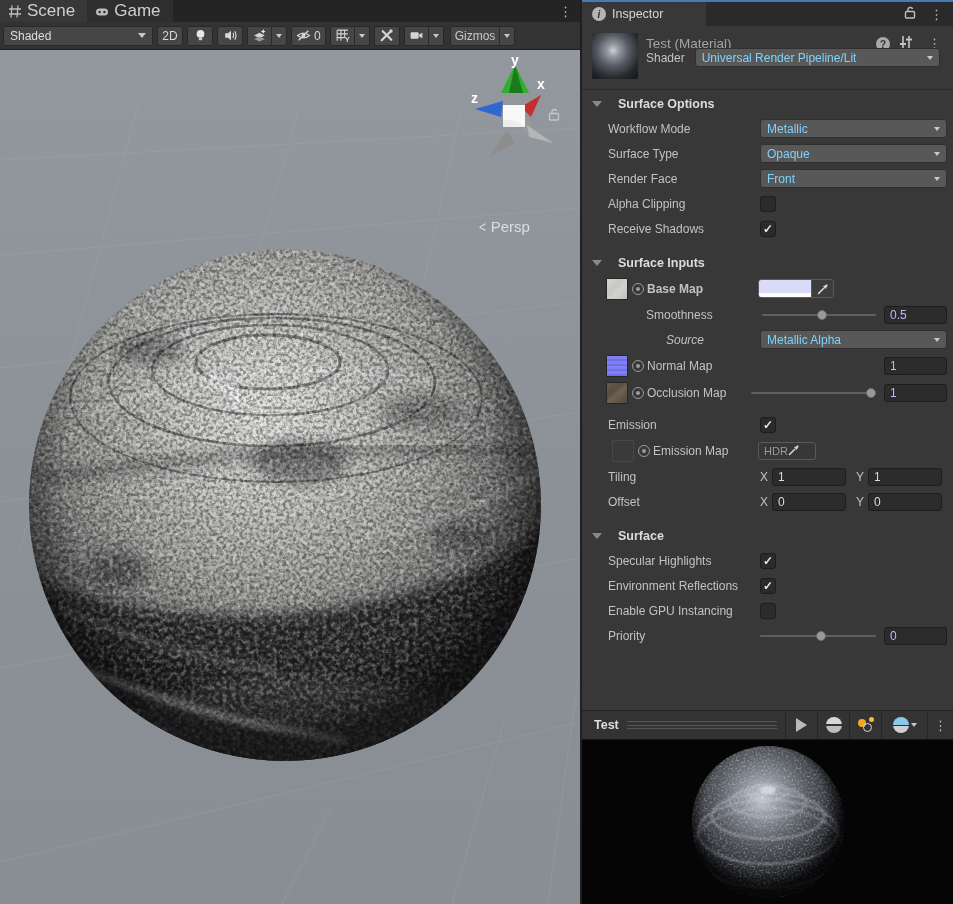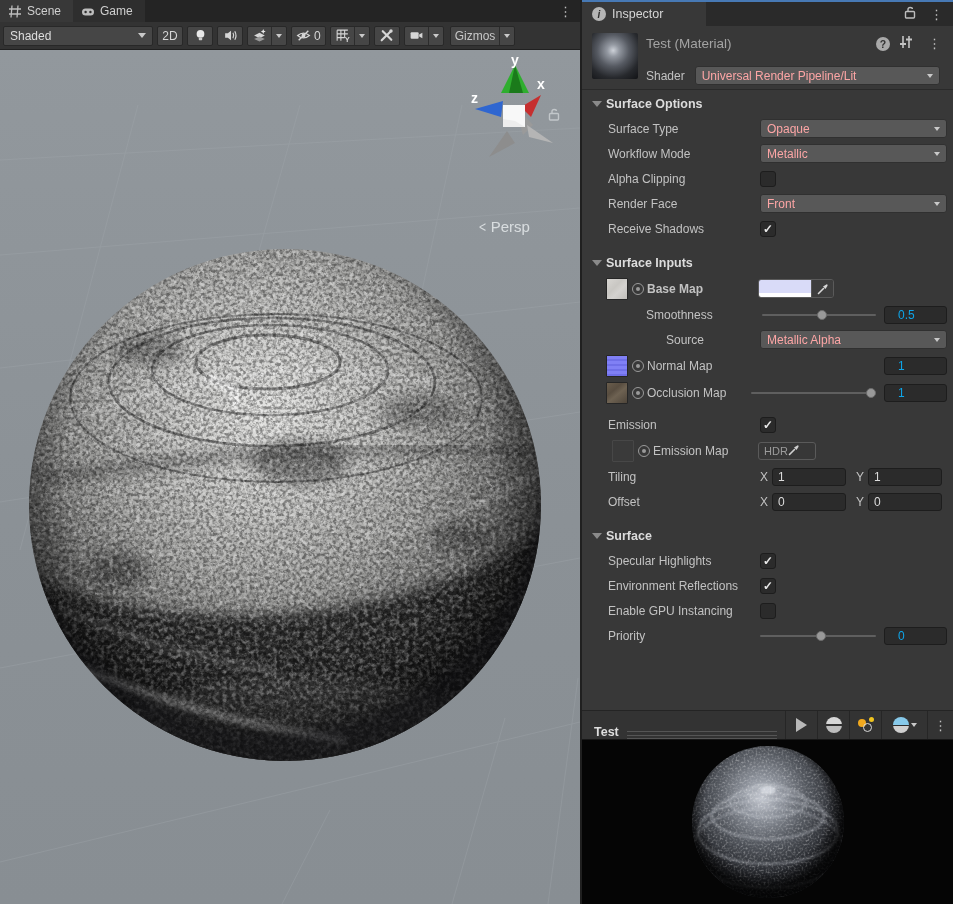--- a/index.html
+++ b/index.html
@@ -3,21 +3,21 @@
 <meta charset="utf-8">
 <style>
   * { margin:0; padding:0; box-sizing:border-box; }
   html,body { width:953px; height:904px; overflow:hidden; background:#282828;
     font-family:"Liberation Sans", sans-serif; font-size:12px; color:#c8c8c8;
     -webkit-font-smoothing:antialiased; }
 
   
   .scene-panel { position:absolute; left:0; top:0; width:580px; height:904px; background:#252525; }
   .scene-tabbar { position:relative; height:22px; background:#242424; display:flex; align-items:stretch; }
-  .tab { display:flex; align-items:center; gap:5px; padding:0 12px 0 8px; color:#cfcfcf; font-size:12px; }
+  .tab { display:flex; align-items:center; gap:5px; padding:0 12px 0 8px; color:#cfcfcf; font-size:17px; }
   .tab.active { background:#383838; }
   .tab.inactive { background:#2e2e2e; }
   .tab-icon { width:14px; height:14px; display:inline-flex; align-items:center; justify-content:center; color:#bdbdbd; }
   .kebab { color:#c0c0c0; font-size:13px; letter-spacing:0; padding:0 6px; display:flex; align-items:center; }
   .scene-tabbar .kebab { position:absolute; right:2px; top:0; height:22px; }
 
   .scene-toolbar { height:28px; background:#333333; border-bottom:1px solid #202020; display:flex; align-items:center; padding:0 3px; gap:4px; }
   .tb-dd { height:20px; background:#464646; border:1px solid #282828; border-radius:2px; display:flex; align-items:center; padding:0 6px; color:#dedede; }
   .tb-dd.shaded { width:150px; justify-content:space-between; }
   .tb-btn { height:20px; min-width:26px; background:#464646; border:1px solid #282828; border-radius:2px; display:flex; align-items:center; justify-content:center; gap:3px; padding:0 4px; color:#d6d6d6; }
@@ -41,27 +41,27 @@
   .insp-tabbar { position:relative; height:24px; background:#2a2a2a; margin-top:2px; display:flex; }
   .insp-tab { display:flex; align-items:center; gap:6px; width:124px; padding-left:10px; background:#383838; color:#d6d6d6; font-size:12.5px; }
   .insp-tabbar-icons { position:absolute; right:4px; top:0; height:24px; display:flex; align-items:center; gap:8px; }
 
   .mat-header { position:relative; height:64px; border-bottom:1px solid #2a2a2a; }
   .mat-thumb { position:absolute; left:10px; top:7px; width:46px; height:46px; background:#151617; border-radius:2px;
      background-image:radial-gradient(circle at 46% 38%, #cdd1d8 0%, #9398a1 16%, #565a62 42%, #27292d 72%, #121316 100%); }
   .mat-title { position:absolute; left:64px; top:10px; font-size:13.5px; color:#a3a3a3; }
   .mat-header-icons { position:absolute; right:6px; top:9px; display:flex; align-items:center; gap:9px; }
   .help-circle { width:14px; height:14px; border-radius:50%; background:#a9a9a9; color:#333; font-weight:bold; font-size:10.5px; display:flex; align-items:center; justify-content:center; }
-  .shader-row { position:absolute; left:64px; top:40px; display:flex; align-items:center; gap:10px; }
+  .shader-row { position:absolute; left:64px; top:22px; display:flex; align-items:center; gap:10px; }
   .shader-label { color:#c2c2c2; }
-  .dd { height:19px; background:#585858; border:1px solid #303030; border-radius:3px; display:flex; align-items:center; justify-content:space-between; padding:0 6px; color:#fca5a5; }
+  .dd { height:19px; background:#585858; border:1px solid #303030; border-radius:3px; display:flex; align-items:center; justify-content:space-between; padding:0 6px; color:#7dd3fc; }
   .shader-dd { width:245px; }
 
   .insp-body { position:absolute; left:0; top:92px; right:0; }
-  .section-header { display:flex; align-items:center; height:24px; padding-left:10px; gap:4px; font-weight:bold; color:#dcdcdc; font-size:12.5px; }
+  .section-header { display:flex; align-items:center; height:24px; padding-left:10px; gap:16px; font-weight:bold; color:#dcdcdc; font-size:12.5px; }
   .foldout { width:0; height:0; border-left:5px solid transparent; border-right:5px solid transparent; border-top:6px solid #8a8a8a; }
   .row { display:flex; align-items:center; height:25px; padding-left:26px; }
   .row .lbl { width:152px; color:#c2c2c2; overflow:hidden; white-space:nowrap; flex-shrink:0; }
   .ctrl-dd { width:187px; }
   .checkbox { width:16px; height:16px; background:#2b2b2b; border:1px solid #1d1d1d; border-radius:3px; display:flex; align-items:center; justify-content:center; color:#e8e8e8; font-size:12px; font-weight:bold; }
   .checkbox.off span { visibility:hidden; }
 
   .maprow { padding-left:24px; }
   .thumb { width:22px; height:22px; border:1px solid #262626; border-radius:1px; flex-shrink:0; margin-right:4px; }
   .thumb.base { background:linear-gradient(135deg,#d8d6d2 0%, #c9c7c3 40%, #d4d2cf 60%, #bfbdb9 100%); }
@@ -69,38 +69,38 @@
   .thumb.normal { background:repeating-linear-gradient(#8080f5 0 3px, #6f6fe8 3px 5px); }
   .thumb.occlusion { background:linear-gradient(140deg,#6a5d4c 0%, #584d40 35%, #6e6252 55%, #4e453a 100%); }
   .thumb.emission { background:#3a3a3a; border-color:#474747; }
   .pick-circle { width:12px; height:12px; border:1.5px solid #9a9a9a; border-radius:50%; display:flex; align-items:center; justify-content:center; flex-shrink:0; margin-right:3px; }
   .pick-circle::after { content:""; width:4px; height:4px; border-radius:50%; background:#9a9a9a; }
   .maprow .lbl { width:auto; }
 
   .slider { position:relative; height:16px; flex:1; margin-right:8px; }
   .slider .track { position:absolute; left:0; right:0; top:7px; height:2px; background:#5f5f5f; border-radius:1px; }
   .slider .handle { position:absolute; top:3px; width:10px; height:10px; border-radius:50%; background:#999999; border:1px solid #6b6b6b; }
-  .numfield { width:63px; height:18px; background:#2b2b2b; border:1px solid #1d1d1d; border-radius:3px; color:#0ea5e9; display:flex; align-items:center; padding:0 13px; margin-right:6px; flex-shrink:0; }
+  .numfield { width:63px; height:18px; background:#2b2b2b; border:1px solid #1d1d1d; border-radius:3px; color:#c4b5fd; display:flex; align-items:center; padding:0 5px; margin-right:6px; flex-shrink:0; }
 
   .color-chip { width:76px; height:19px; border:1px solid #5a5a5a; border-radius:3px; overflow:hidden; display:flex; }
   .color-chip .swatch { flex:1; display:flex; flex-direction:column; }
   .color-chip .swatch .c { flex:1; }
   .color-chip .swatch .alpha { height:4px; background:#ffffff; }
   .color-chip .dropper { width:22px; background:#3d3d3d; border-left:1px solid #565656; display:flex; align-items:center; justify-content:center; }
   .hdr-chip { width:58px; height:18px; border:1px solid #5a5a5a; border-radius:3px; background:#373737; display:flex; align-items:center; padding:0 5px; color:#9b9b9b; font-size:11px; }
 
   .xy { display:flex; align-items:center; }
   .xy .axis { width:12px; color:#c2c2c2; }
   .xy .nf { width:74px; height:18px; background:#2b2b2b; border:1px solid #1d1d1d; border-radius:3px; color:#dcdcdc; display:flex; align-items:center; padding:0 5px; }
   .xy + .xy { margin-left:10px; }
 
   .spacer6 { height:6px; } .spacer10 { height:10px; }
 
   
-  .preview-bar { position:absolute; left:0; top:710px; right:0; height:30px; background:#333333; border-top:1px solid #242424; border-bottom:1px solid #181818; display:flex; align-items:flex-end; padding-left:12px; }
+  .preview-bar { position:absolute; left:0; top:710px; right:0; height:30px; background:#333333; border-top:1px solid #242424; border-bottom:1px solid #181818; display:flex; align-items:center; padding-left:12px; }
   .preview-title { font-weight:bold; color:#dedede; font-size:12.5px; margin-right:8px; }
   .drag-lines { flex:1; height:8px; display:flex; flex-direction:column; justify-content:space-between; margin-right:8px; }
   .drag-lines div { height:1px; background:#555555; }
   .pv-btn { width:32px; height:100%; display:flex; align-items:center; justify-content:center; border-left:1px solid #262626; gap:2px; }
   .play-tri { width:0; height:0; border-top:7px solid transparent; border-bottom:7px solid transparent; border-left:11px solid #b9b9b9; }
   .sphere-ico { width:16px; height:16px; border-radius:50%; background:linear-gradient(#d6d6d6 44%, #333 44% 56%, #bdbdbd 56%); }
   .sphere-blue { width:16px; height:16px; border-radius:50%; background:linear-gradient(#86c9ea 52%, #2e2e2e 52% 56%, #cfcfcf 56%); }
   .light-ico { position:relative; width:18px; height:16px; }
   .light-ico .d1 { position:absolute; left:1px; top:2px; width:8px; height:8px; border-radius:50%; background:#f0a81e; }
   .light-ico .d2 { position:absolute; right:1px; top:0; width:5px; height:5px; border-radius:50%; background:#f0c41e; }
@@ -369,45 +369,45 @@
     </div>
   </div>
 
   <div class="insp-body">
 
     <div class="section-header">
       <span class="foldout"></span>
       <span>Surface Options</span>
     </div>
     <div class="row">
+      <span class="lbl">Workflow Mode</span>
+      <div class="dd ctrl-dd">
+        <span>Metallic</span>
+        <span class="tri sm"></span>
+      </div>
+    </div>
+    <div class="row">
       <span class="lbl">Surface Type</span>
       <div class="dd ctrl-dd">
         <span>Opaque</span>
         <span class="tri sm"></span>
       </div>
     </div>
     <div class="row">
-      <span class="lbl">Workflow Mode</span>
-      <div class="dd ctrl-dd">
-        <span>Metallic</span>
-        <span class="tri sm"></span>
-      </div>
-    </div>
-    <div class="row">
-      <span class="lbl">Alpha Clipping</span>
-      <div class="checkbox off">
-          <span>✓</span>
-        </div>
-    </div>
-    <div class="row">
       <span class="lbl">Render Face</span>
       <div class="dd ctrl-dd">
         <span>Front</span>
         <span class="tri sm"></span>
       </div>
+    </div>
+    <div class="row">
+      <span class="lbl">Alpha Clipping</span>
+      <div class="checkbox off">
+          <span>✓</span>
+        </div>
     </div>
     <div class="row">
       <span class="lbl">Receive Shadows</span>
       <div class="checkbox">
           <span>✓</span>
         </div>
     </div>
 
     <div class="spacer10"></div>
 
@@ -436,21 +436,21 @@
       <span class="lbl" style="width:114px;">Smoothness</span>
       <div class="slider" style="margin-left:2px;">
         <div class="track"></div>
           <div class="handle" style="left:48%;"></div>
       </div>
       <div class="numfield">
           <span>0.5</span>
         </div>
     </div>
     <div class="row" style="padding-left:84px;">
-      <span class="lbl" style="width:94px;">Source</span>
+      <span class="lbl" style="width:94px;font-style:italic;">Source</span>
       <div class="dd ctrl-dd">
         <span>Metallic Alpha</span>
         <span class="tri sm"></span>
       </div>
     </div>
     <div class="row maprow" style="height:27px;">
       <div class="thumb normal"></div>
       <span class="pick-circle"></span>
       <span class="lbl" style="flex:1;">Normal Map</span>
       <div class="numfield">

